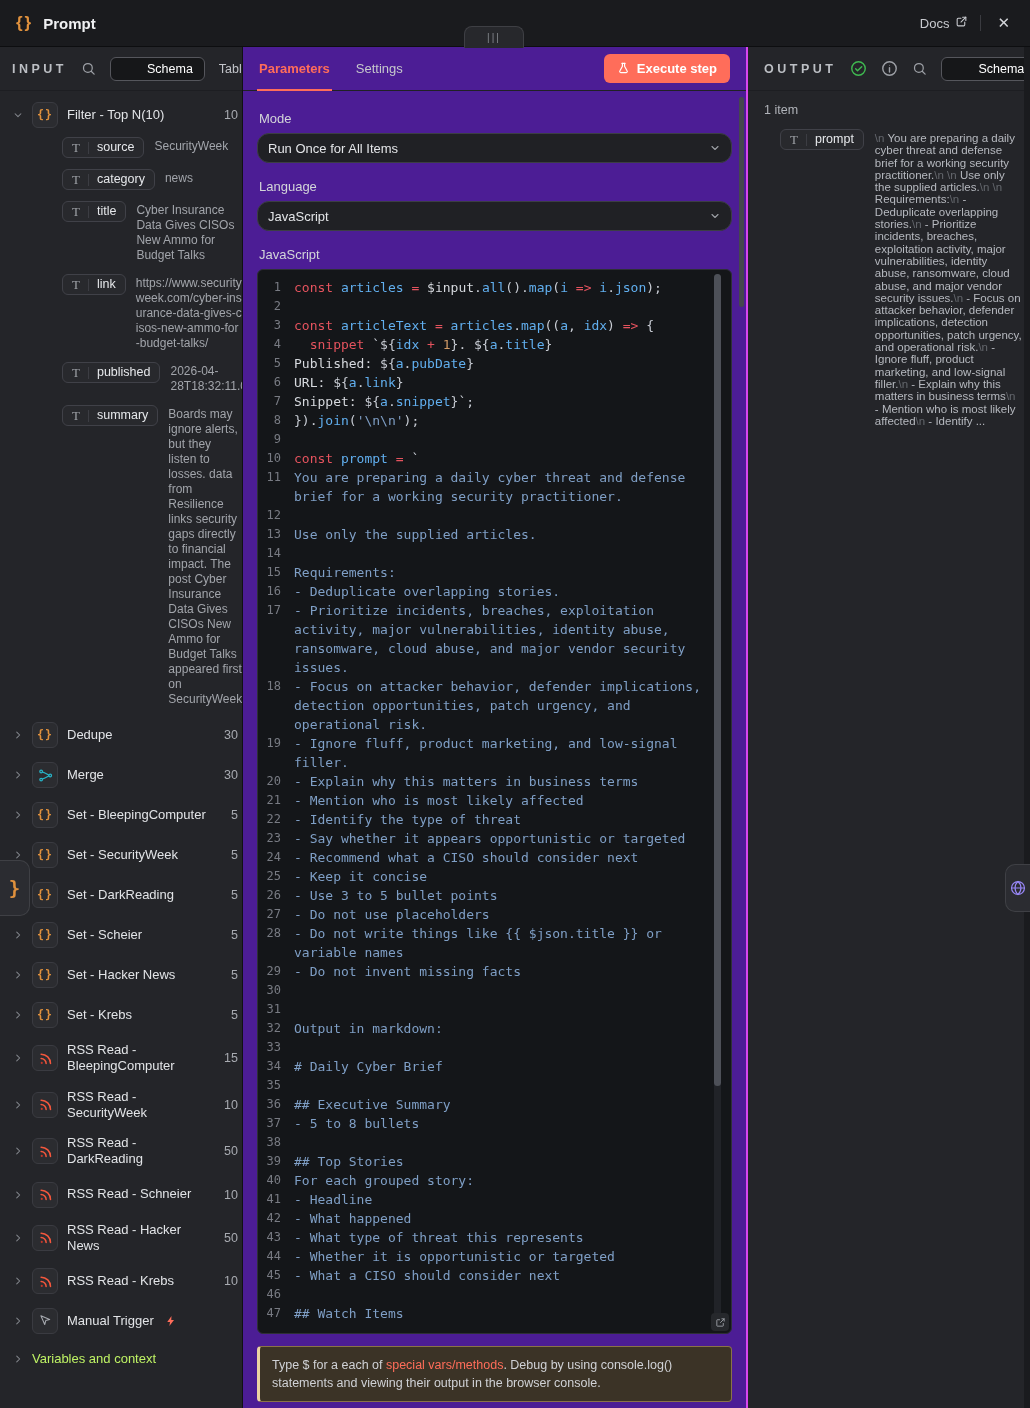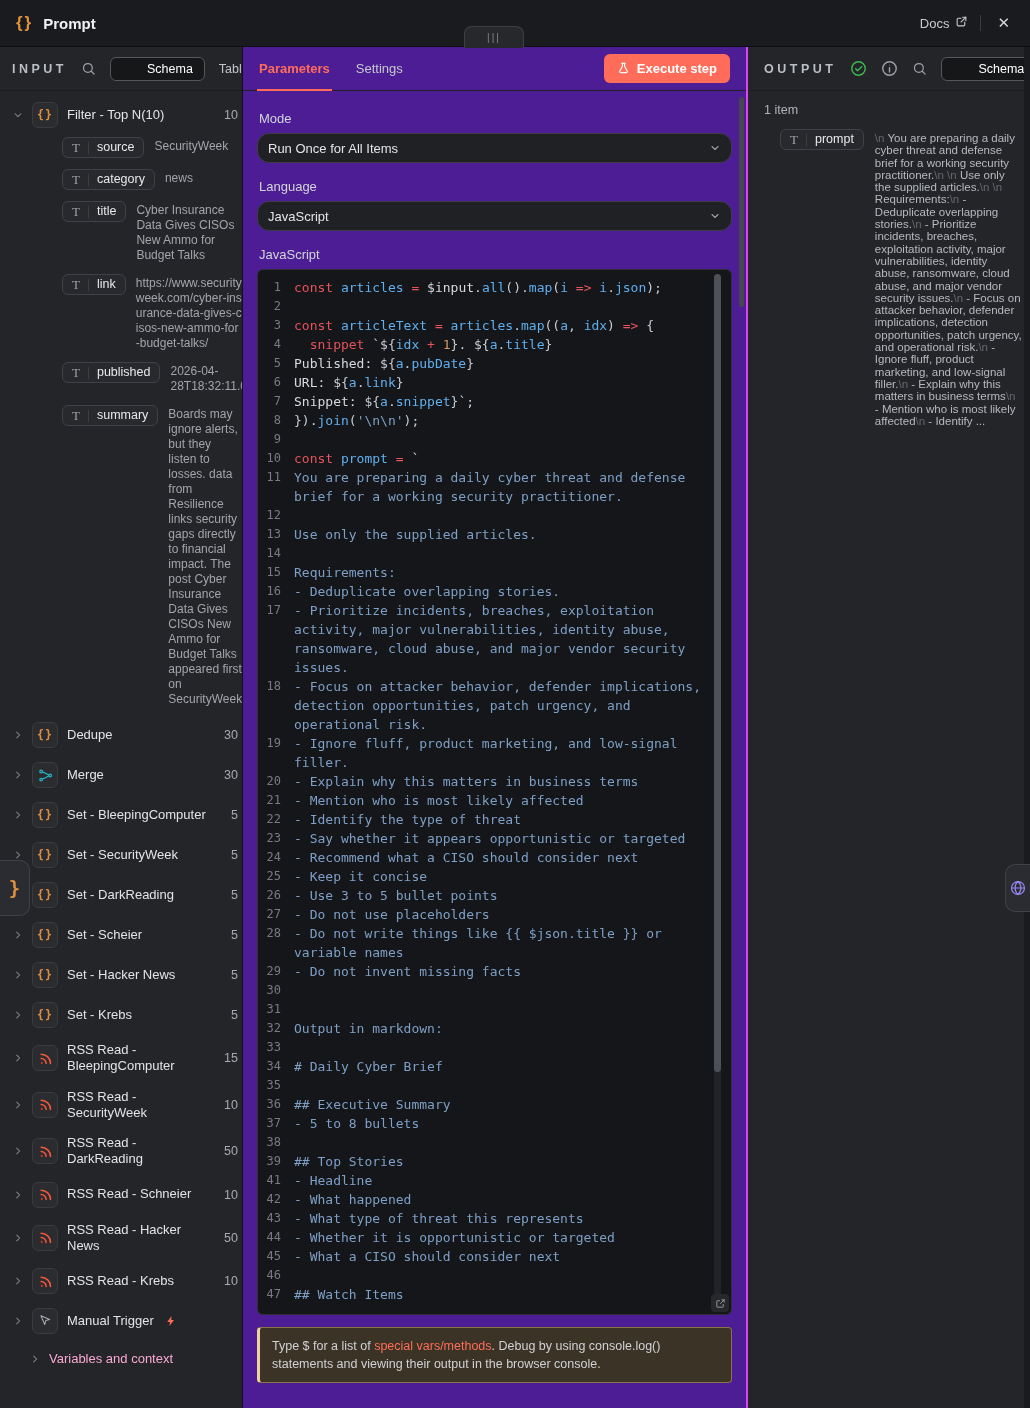--- a/index.html
+++ b/index.html
@@ -43,21 +43,21 @@
   .tcount{margin-left:auto;color:#a8abb1;font-size:12.5px;padding-right:2px;flex-shrink:0;}
   .bolt{display:flex;align-items:center;margin-left:2px;}
   .fields{padding:2px 0 8px 62px;display:flex;flex-direction:column;gap:11px;}
   .frow{display:flex;align-items:flex-start;gap:10px;}
   .chip{display:inline-flex;align-items:center;border:1px solid #404148;border-radius:6px;padding:3px 9px;gap:8px;background:rgba(255,255,255,0.02);flex-shrink:0;}
   .ticon{color:#9da0a6;font-family:"Liberation Serif","DejaVu Serif",serif;font-size:13px;line-height:1;}
   .chip .sep{width:1px;height:12px;background:#3c3d43;}
   .fkey{font-size:12.5px;color:#e6e8eb;line-height:1;}
   .fval{font-size:12px;color:#a2a5ab;line-height:1.25;flex:1;min-width:0;padding-top:2px;}
   .fval.brk{word-break:break-all;}
-  .tree-footer{display:flex;align-items:center;gap:9px;padding:10px 29px;font-size:13px;color:#f9a8d4;cursor:pointer;}
+  .tree-footer{display:flex;align-items:center;gap:9px;padding:10px 12px;font-size:13px;color:#bef264;cursor:pointer;}
 
   
   .ptabs{height:44px;display:flex;align-items:center;gap:26px;padding:0 16px;border-bottom:1px solid #202125;}
   .ptab{font-size:13px;color:#c6c8cc;cursor:pointer;position:relative;height:100%;display:flex;align-items:center;}
   .ptab.active{color:#ff6d5a;font-weight:600;}
   .ptab.active::after{content:"";position:absolute;left:-2px;right:-2px;bottom:-1px;height:2px;background:#ff6d5a;}
   .exec-btn{margin-left:auto;background:#ff6d5a;color:#fff;font-size:13px;font-weight:600;border:none;border-radius:6px;padding:7px 13px;display:flex;align-items:center;gap:7px;cursor:pointer;}
   .pbody{padding:12px 14px 0 14px;}
   .flabel{font-size:13px;color:#d3d5d9;margin:8px 0 7px 2px;}
   .fselect{height:30px;background:#202125;border:1px solid #3c3e44;border-radius:12px;display:flex;align-items:center;padding:0 10px;font-size:13px;color:#e3e5e8;cursor:pointer;}
@@ -607,20 +607,24 @@
               </div>
               <div class="cl">
                 <span class="ln">38</span>
                 <span class="ct">&nbsp;</span>
               </div>
               <div class="cl">
                 <span class="ln">39</span>
                 <span class="ct"><span class="tk-s">## Top Stories</span></span>
               </div>
               <div class="cl">
+                <span class="ln">40</span>
+                <span class="ct"><span class="tk-s">For each grouped story:</span></span>
+              </div>
+              <div class="cl">
                 <span class="ln">41</span>
                 <span class="ct"><span class="tk-s">- Headline</span></span>
               </div>
               <div class="cl">
                 <span class="ln">42</span>
                 <span class="ct"><span class="tk-s">- What happened</span></span>
               </div>
               <div class="cl">
                 <span class="ln">43</span>
                 <span class="ct"><span class="tk-s">- What type of threat this represents</span></span>
@@ -647,21 +651,21 @@
             </div>
           <div class="ed-expand">
               <svg width="11" height="11" viewBox="0 0 24 24" fill="none" stroke="#9da0a6" stroke-width="2" stroke-linecap="round" stroke-linejoin="round">
                 <path d="M15 4h5v5"></path>
                 <path d="M20 4l-8 8"></path>
                 <path d="M18 14v5a1 1 0 0 1-1 1H5a1 1 0 0 1-1-1V7a1 1 0 0 1 1-1h5"></path>
               </svg>
             </div>
         </div>
         <div class="hint">
-          <span>Type $ for a list of </span><a>special vars/methods</a><span>. Debug by using console.log() statements and viewing their output in the browser console.</span>
+          <span>Type $ for a each of </span><a>special vars/methods</a><span>. Debug by using console.log() statements and viewing their output in the browser console.</span>
         </div>
       </div>
       <div class="panel-scroll"></div>
     </main>
 
     <aside class="output-panel">
       <div class="phead" style="padding-left:16px;">
         <span class="plabel">OUTPUT</span>
         <span class="hicon">
             <svg width="17" height="17" viewBox="0 0 24 24" fill="none" stroke="#3fb950" stroke-width="2" stroke-linecap="round" stroke-linejoin="round">

